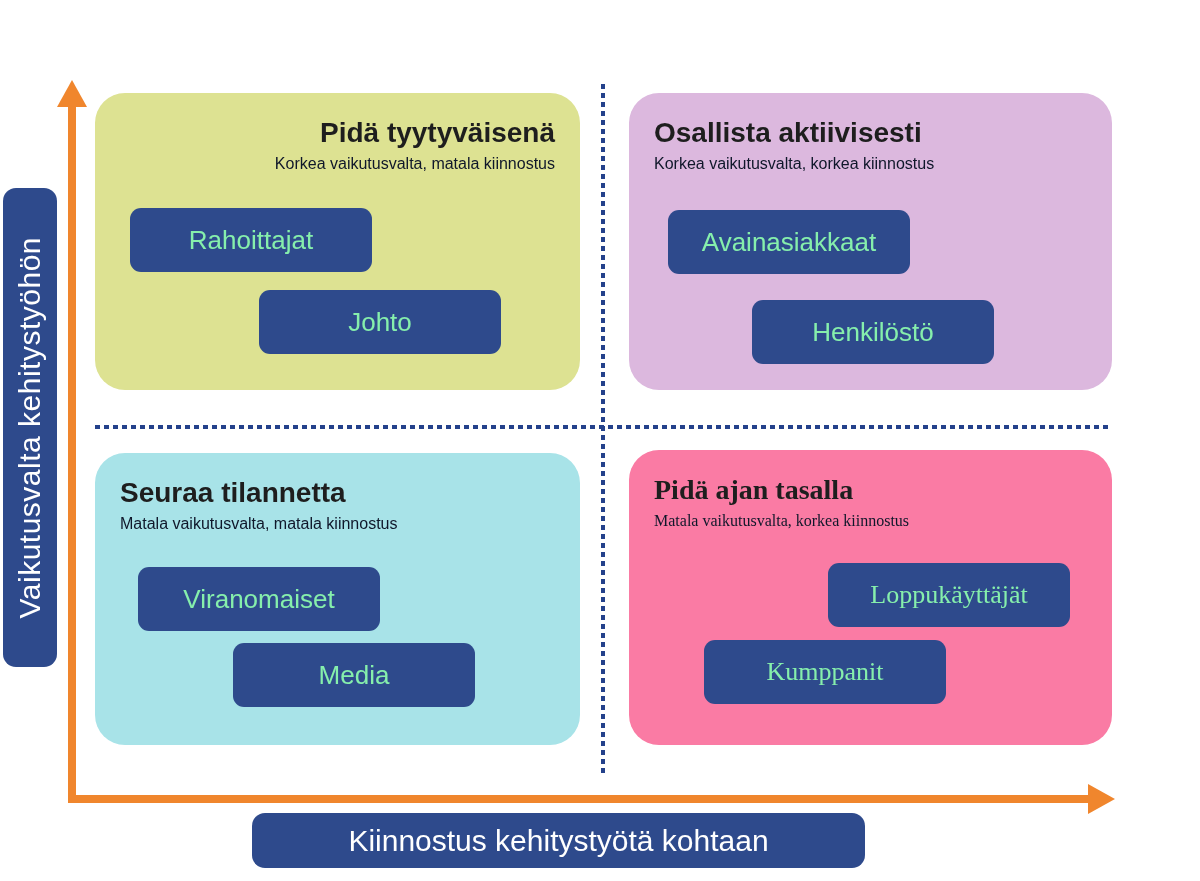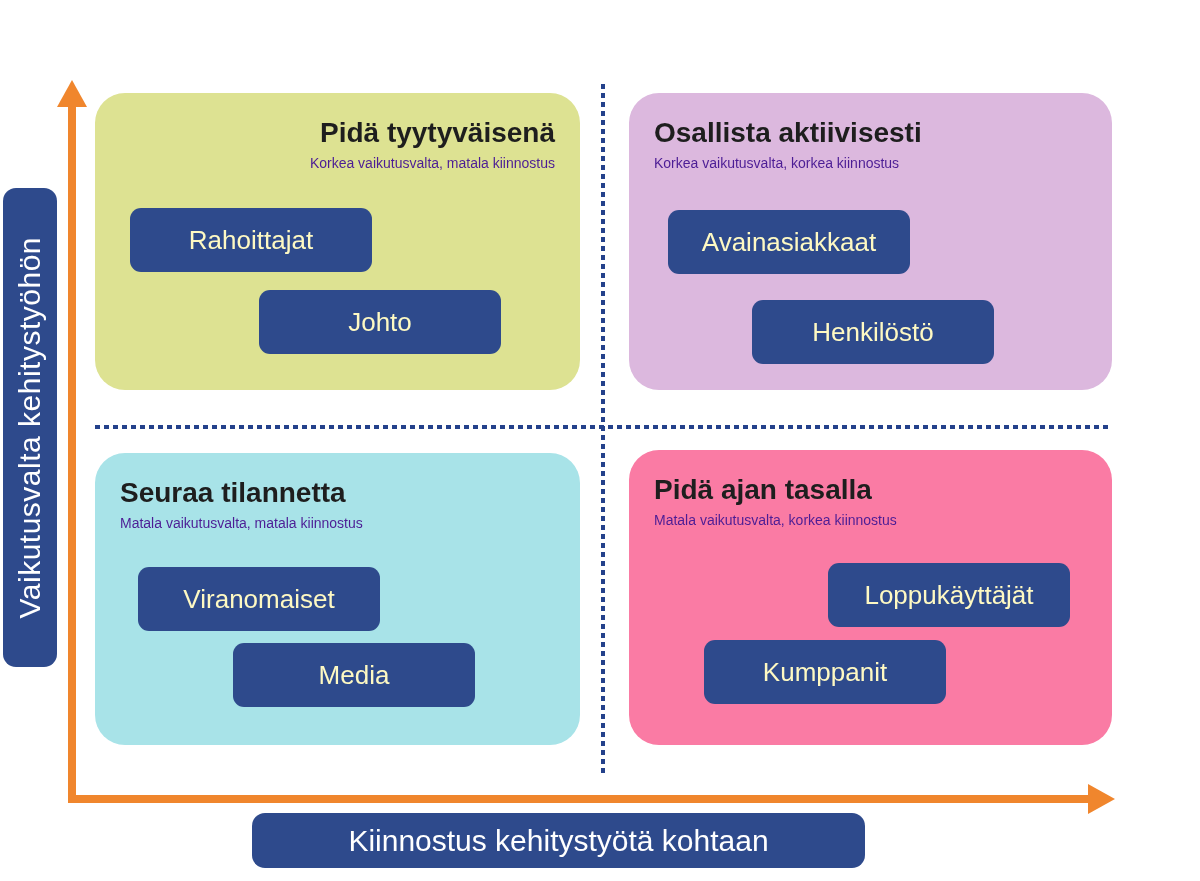--- a/index.html
+++ b/index.html
@@ -48,27 +48,27 @@
   .x-label-box { left:252px; top:813px; width:613px; height:55px; font-size:30px;justify-content:center; }
 
   
   .quad { position:absolute; border-radius:30px; padding:24px 25px; }
   .quad-tl { left:95px;  top:93px;  width:485px; height:297px; }
   .quad-tr { left:629px; top:93px;  width:483px; height:297px; }
   .quad-bl { left:95px;  top:453px; width:485px; height:292px; }
   .quad-br { left:629px; top:450px; width:483px; height:295px; }
 
   .quad h2 { font-size:28px; font-weight:600; color:#1e1e1e; line-height:1.15; }
-  .quad p  { font-size:14px; font-weight:400; color:#4c1d95; margin-top:6px; }
+  .quad p  { font-size:16px; font-weight:400; color:#0f172a; margin-top:6px; }
 
   
   .tag {
     position:absolute; width:242px; height:64px; border-radius:11px;
     display:flex; align-items:center; justify-content:center;
-    color:#fef9c3; font-size:26px; font-weight:400;
+    color:#86efac; font-size:26px; font-weight:400;
   }
   .tag-rahoittajat    { left:35px;  top:115px; }
   .tag-johto          { left:164px; top:197px; }
   .tag-avainasiakkaat { left:39px;  top:117px; }
   .tag-henkilosto     { left:123px; top:207px; }
   .tag-viranomaiset   { left:43px;  top:114px; }
   .tag-media          { left:138px; top:190px; }
   .tag-loppukayttajat { left:199px; top:113px; }
   .tag-kumppanit      { left:31px;  top:190px;margin-left:44px; }
 </style>
@@ -106,20 +106,20 @@
     <div class="tag tag-media" style="background-color: rgb(46, 74, 140);">Media</div>
   </section>
 
   <section class="quad quad-tr" style="background-color: rgb(220, 184, 222);">
     <h2>Osallista aktiivisesti</h2>
     <p>Korkea vaikutusvalta, korkea kiinnostus</p>
     <div class="tag tag-avainasiakkaat" style="background-color: rgb(46, 74, 140);">Avainasiakkaat</div>
     <div class="tag tag-henkilosto" style="background-color: rgb(46, 74, 140);">Henkilöstö</div>
   </section>
 
-  <section class="quad quad-br" style="background-color: rgb(250, 123, 164);">
+  <section class="quad quad-br" style="background-color: rgb(250, 123, 164); font-family: Liberation Serif, serif;">
     <h2>Pidä ajan tasalla</h2>
     <p>Matala vaikutusvalta, korkea kiinnostus</p>
     <div class="tag tag-loppukayttajat" style="background-color: rgb(46, 74, 140);">Loppukäyttäjät</div>
     <div class="tag tag-kumppanit" style="background-color: rgb(46, 74, 140);">Kumppanit</div>
   </section>
 
 </div>
 
 </body></html>

